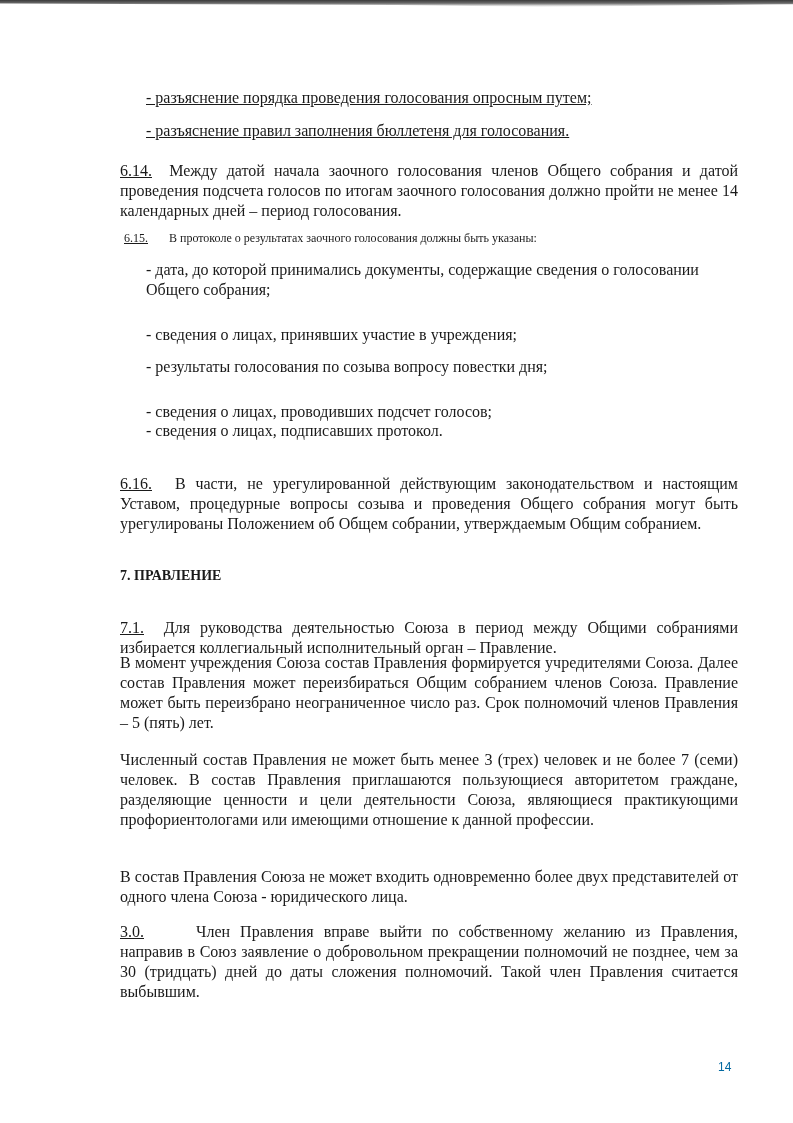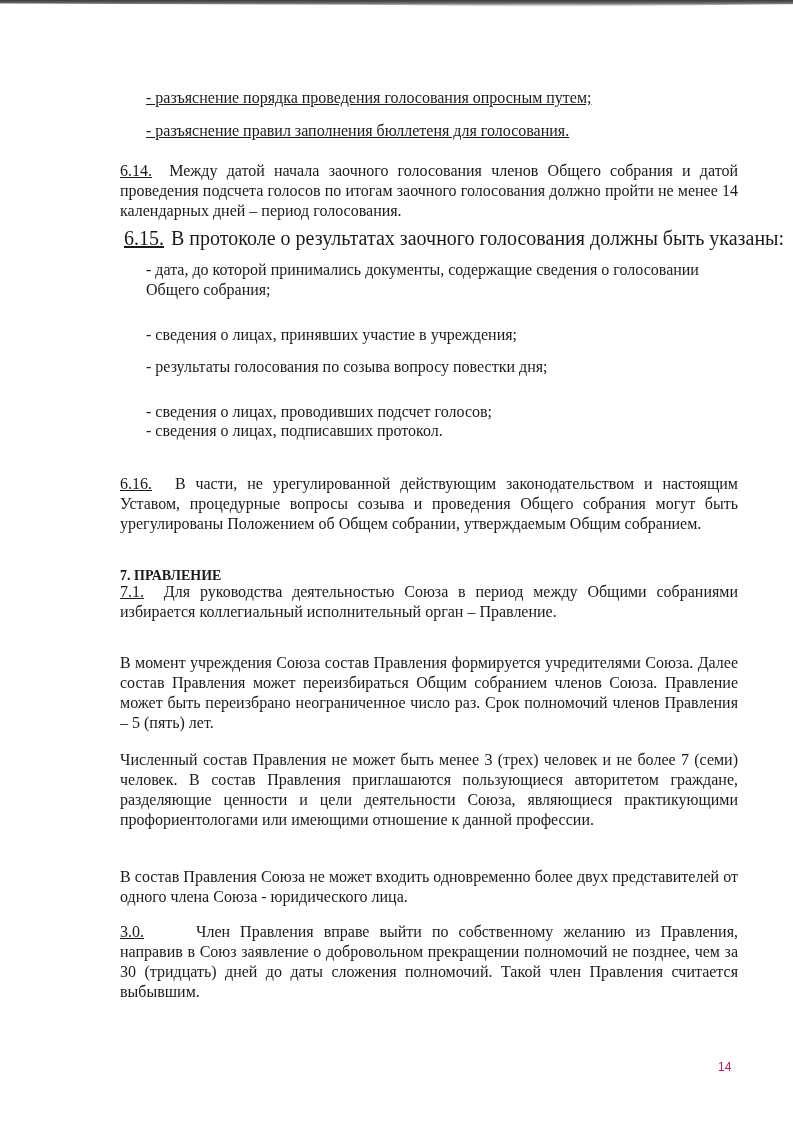--- a/index.html
+++ b/index.html
@@ -8,34 +8,34 @@
     background: #ffffff;
     font-family: "Liberation Serif", serif;
     color: #1a1a1a;
   }
   .scan-edge {
     position: absolute; left: 0; top: 0; width: 793px; height: 7px;
     background: linear-gradient(to bottom, #3a3a3a 0%, #6a6a6a 45%, #d8d8d8 80%, #ffffff 100%);
     clip-path: polygon(0 0, 100% 0, 100% 60%, 68% 100%, 50% 70%, 0 50%);
   }
   .line {
-    position: absolute; font-size: 20px; line-height: 20px; white-space: nowrap;
+    position: absolute; font-size: 12px; line-height: 20px; white-space: nowrap;
   }
   .just {
     position: absolute; left: 120px; width: 618px;
     font-size: 16px; line-height: 20px; text-align: justify;
     text-align-last: left;
   }
   .num { display: inline-block; text-decoration: underline; }
   .bullet { position: absolute; left: 146px; font-size: 16px; line-height: 20px; white-space: nowrap; text-decoration: underline; }
   .sub { position: absolute; left: 146px; width: 560px; font-size: 16px; line-height: 20px; }
   .heading { position: absolute; left: 120px; font-size: 14px; font-weight: bold; line-height: 20px; }
   .pagenum {
     position: absolute; left: 718px; top: 1060px;
-    font-family: "Liberation Sans", sans-serif; font-size: 12px; color: #be185d;
+    font-family: "Liberation Sans", sans-serif; font-size: 12px; color: #0369a1;
   }
 </style>
 </head>
 <body>
 
 <div class="scan-edge"></div>
 
 <div class="bullet" style="top:88px">- разъяснение порядка проведения голосования опросным путем;</div>
 <div class="bullet" style="top:121px">- разъяснение правил заполнения бюллетеня для голосования.</div>
 
@@ -55,21 +55,21 @@
 <div class="sub" style="top:402px">- сведения о лицах, проводивших подсчет голосов;</div>
 <div class="sub" style="top:421px">- сведения о лицах, подписавших протокол.</div>
 
 <div class="just" style="top:474px">
   <span class="num" style="width:45px">6.16.</span>
   <span>В части, не урегулированной действующим законодательством и настоящим Уставом, процедурные вопросы созыва и проведения Общего собрания могут быть урегулированы Положением об Общем собрании, утверждаемым Общим собранием.</span>
 </div>
 
 <div class="heading" style="top:566px">7. ПРАВЛЕНИЕ</div>
 
-<div class="just" style="top:582px">
+<div class="just" style="top:618px">
   <span class="num" style="width:34px">7.1.</span>
   <span>Для руководства деятельностью Союза в период между Общими собраниями избирается коллегиальный исполнительный орган – Правление.</span>
 </div>
 
 <div class="just" style="top:653px">В момент учреждения Союза состав Правления формируется учредителями Союза. Далее состав Правления может переизбираться Общим собранием членов Союза. Правление может быть переизбрано неограниченное число раз. Срок полномочий членов Правления – 5 (пять) лет.</div>
 <div class="just" style="top:750px">Численный состав Правления не может быть менее 3 (трех) человек и не более 7 (семи) человек. В состав Правления приглашаются пользующиеся авторитетом граждане, разделяющие ценности и цели деятельности Союза, являющиеся практикующими профориентологами или имеющими отношение к данной профессии.</div>
 <div class="just" style="top:867px">В состав Правления Союза не может входить одновременно более двух представителей от одного члена Союза - юридического лица.</div>
 
 <div class="just" style="top:922px">
   <span class="num" style="width:66px">3.0.</span>

